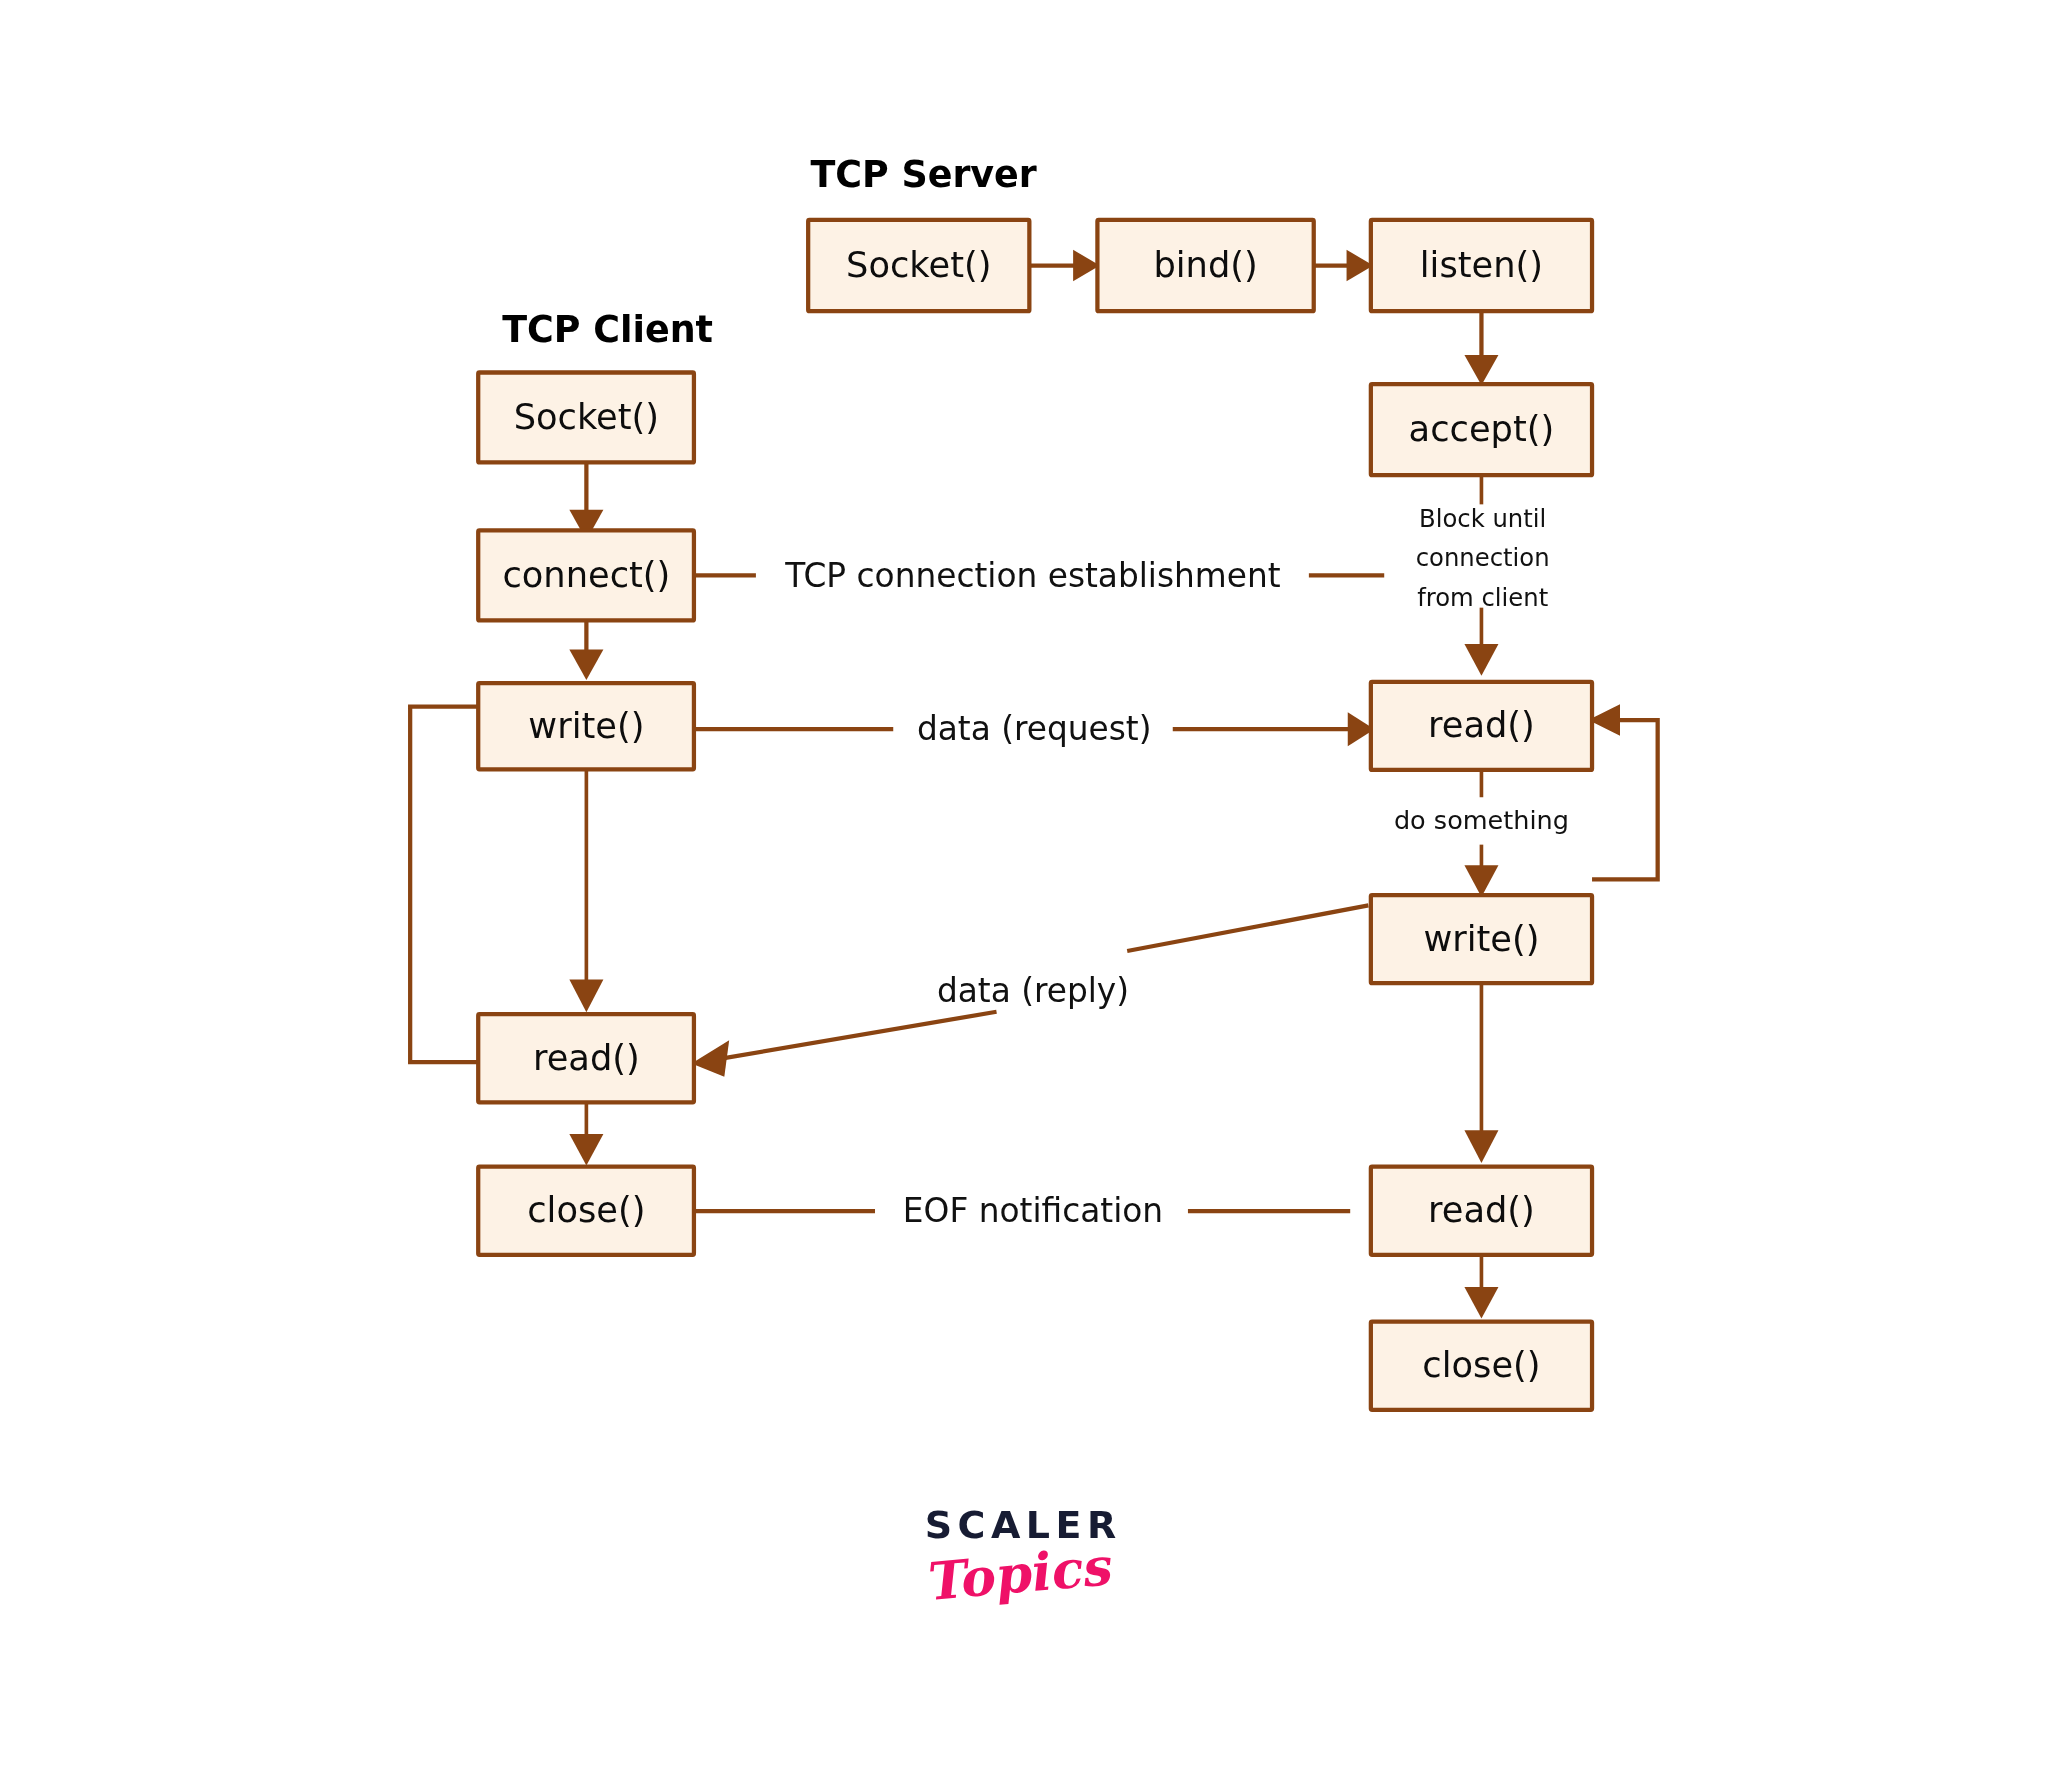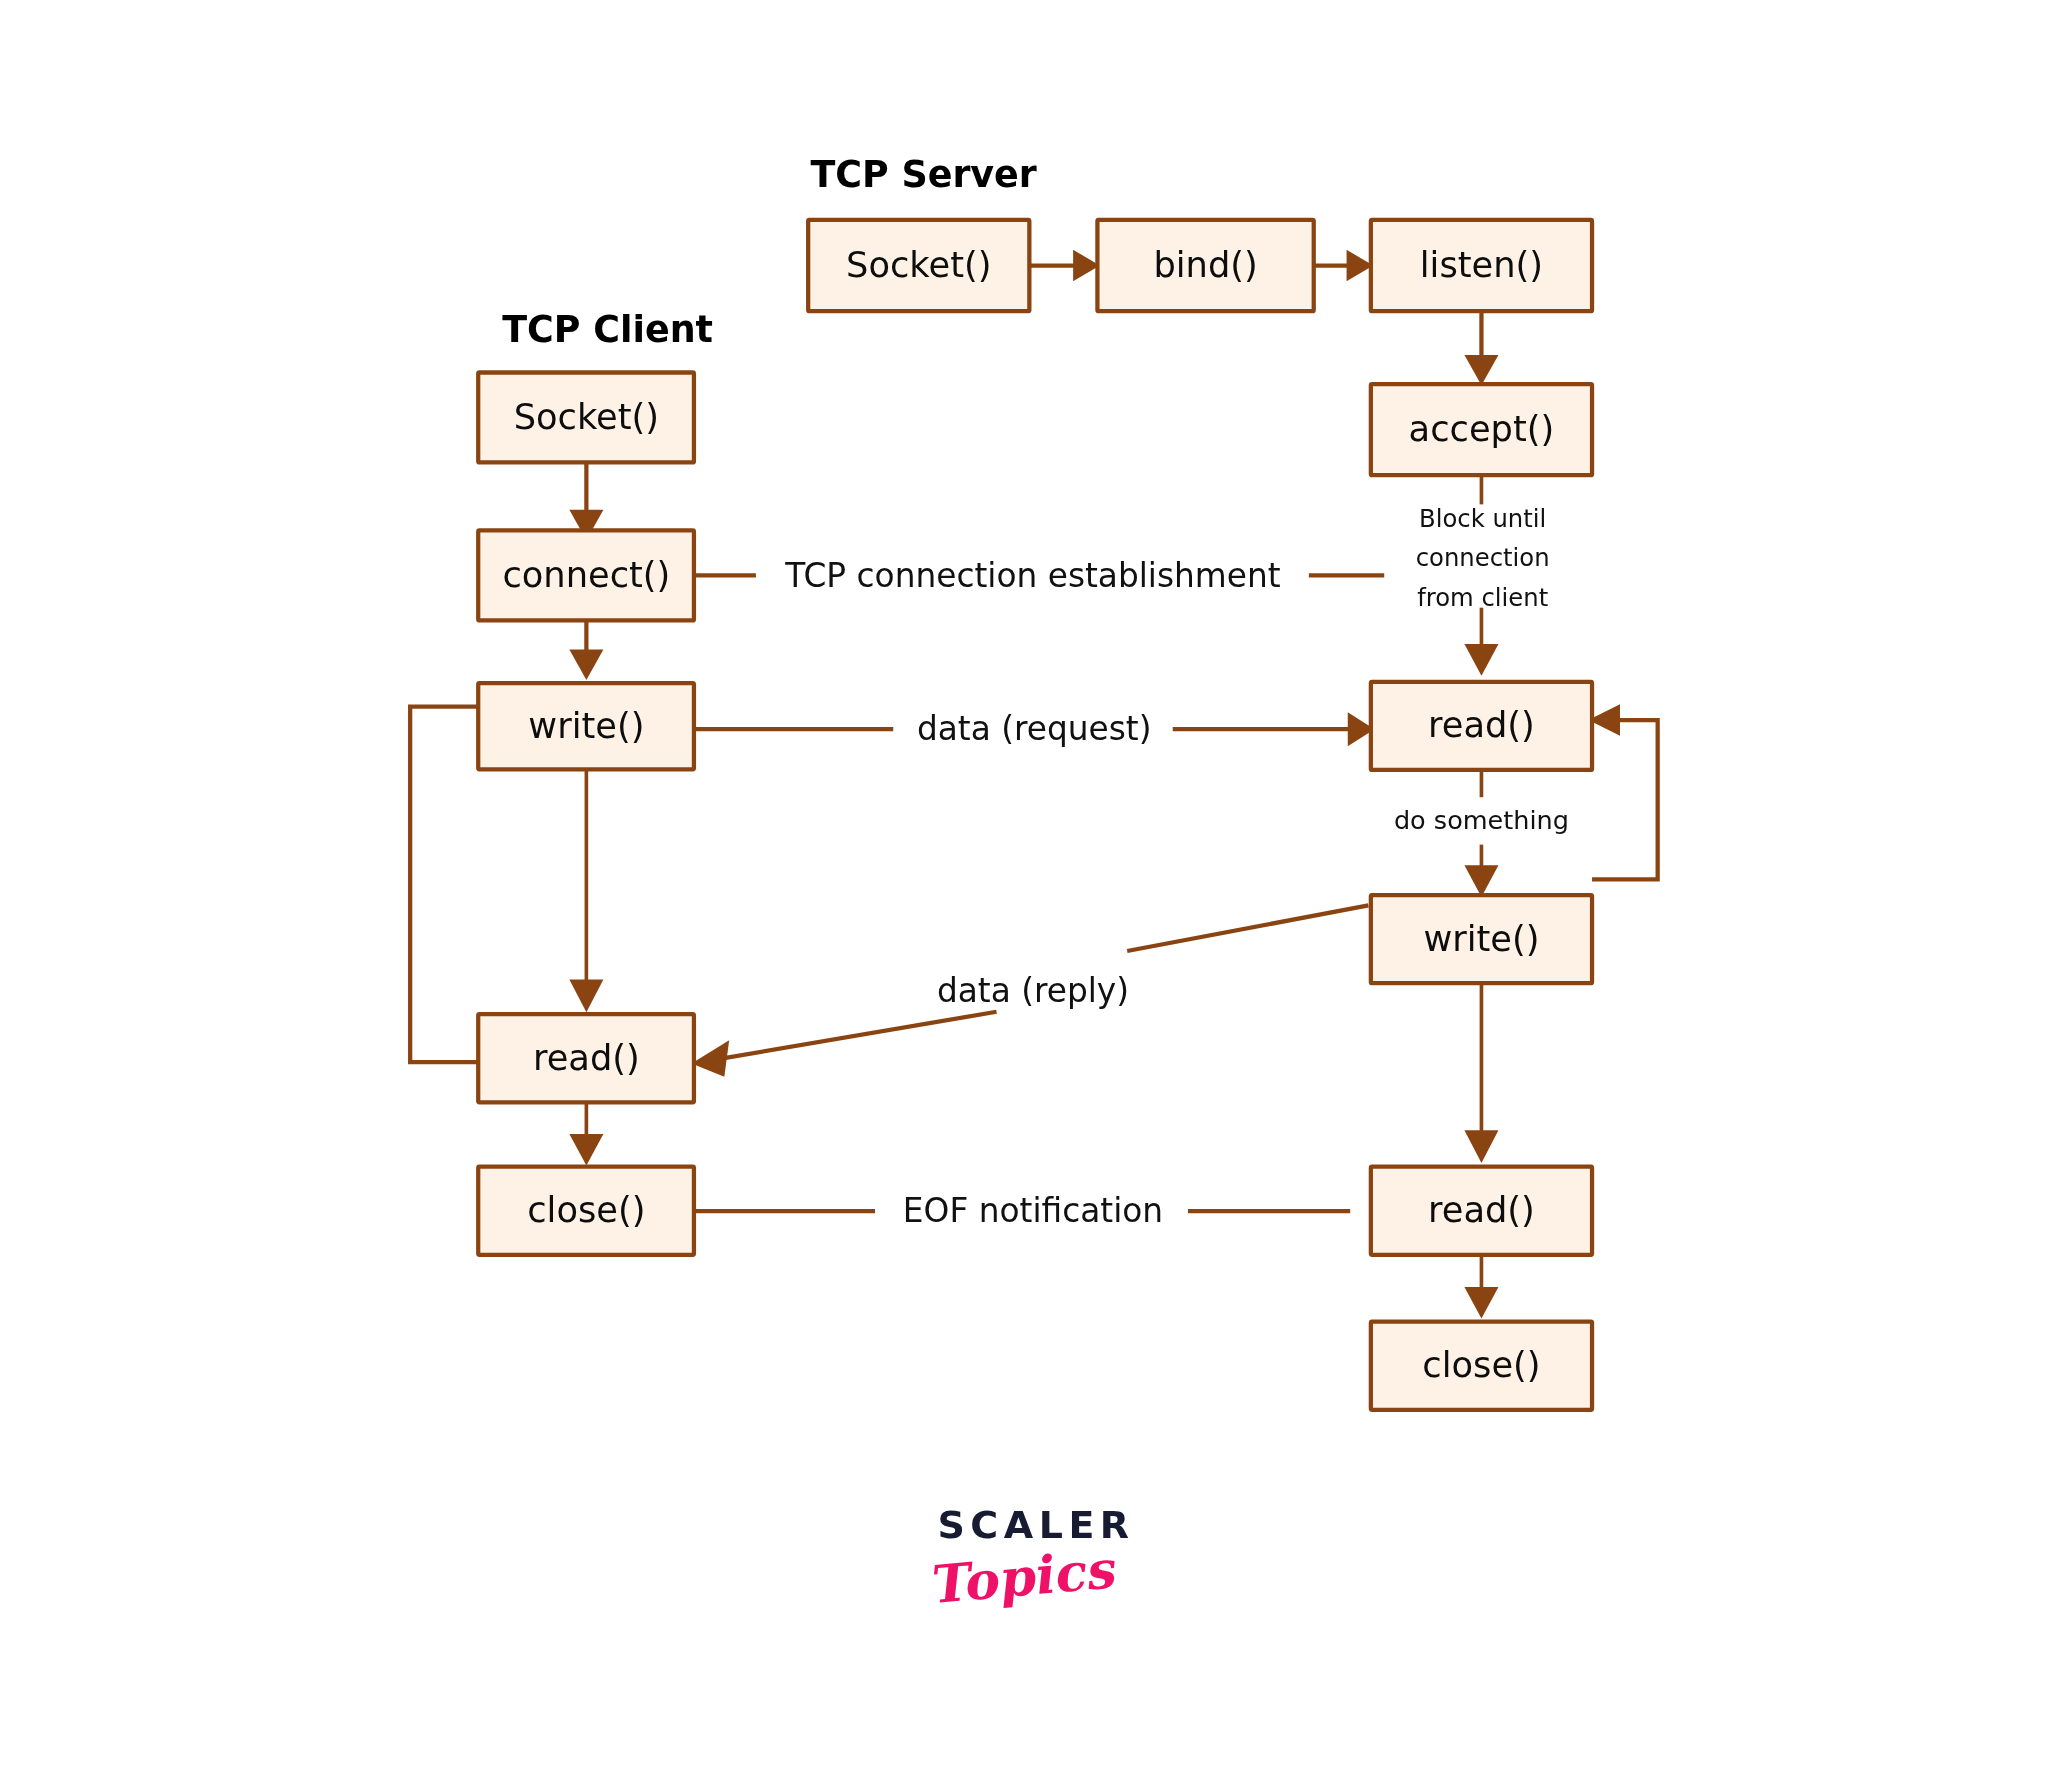--- a/index.html
+++ b/index.html
@@ -77,24 +77,25 @@
     font-size: 40px;
     fill: #111111;
     text-anchor: middle;
     dominant-baseline: middle;
   }
   .arrow-head { fill: #8a4412; stroke: none; }
 
   
   #brand {
     position: absolute;
-    left: 932px;
+    left: 893px;
     top: 1506px;
     width: 255px;
     height: 146px;
+    text-align: center;
     user-select: none;
   }
   #brand .brand-top {
     font-family: "DejaVu Sans", sans-serif;
     font-size: 38px;
     font-weight: bold;
     letter-spacing: 5.5px;
     color: #171c33;
     line-height: 1;
     padding-left: 5.5px;

